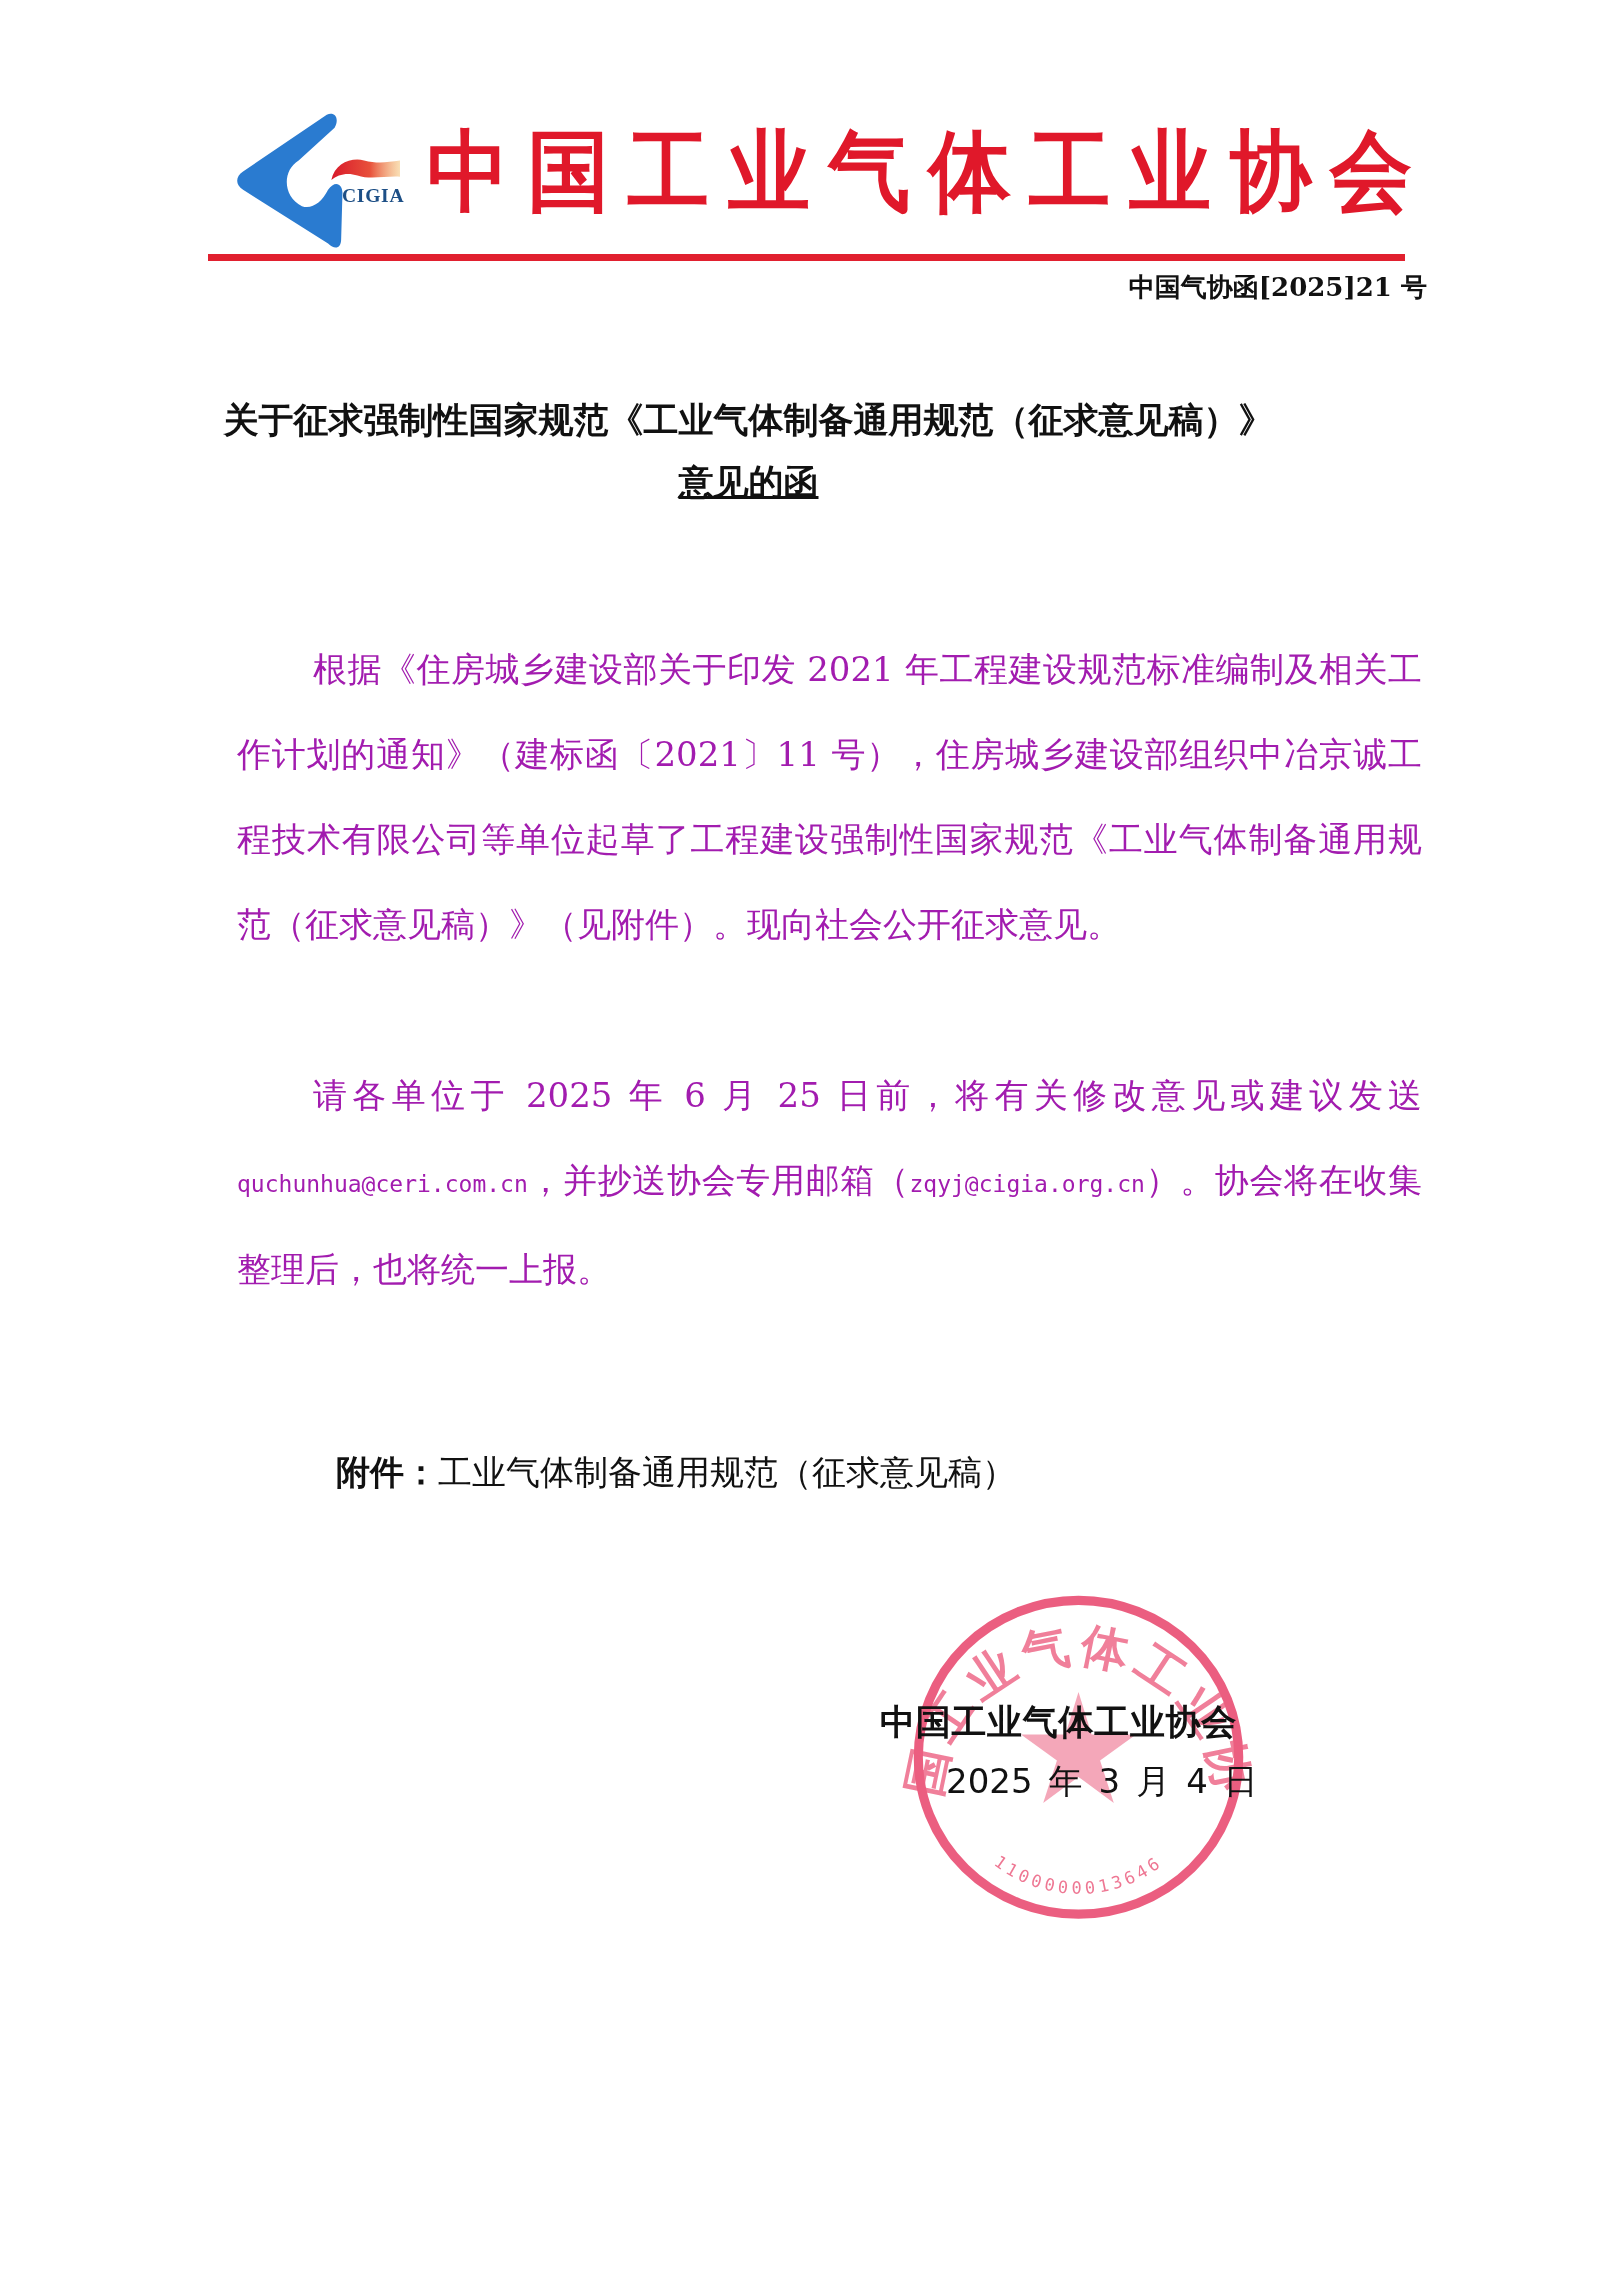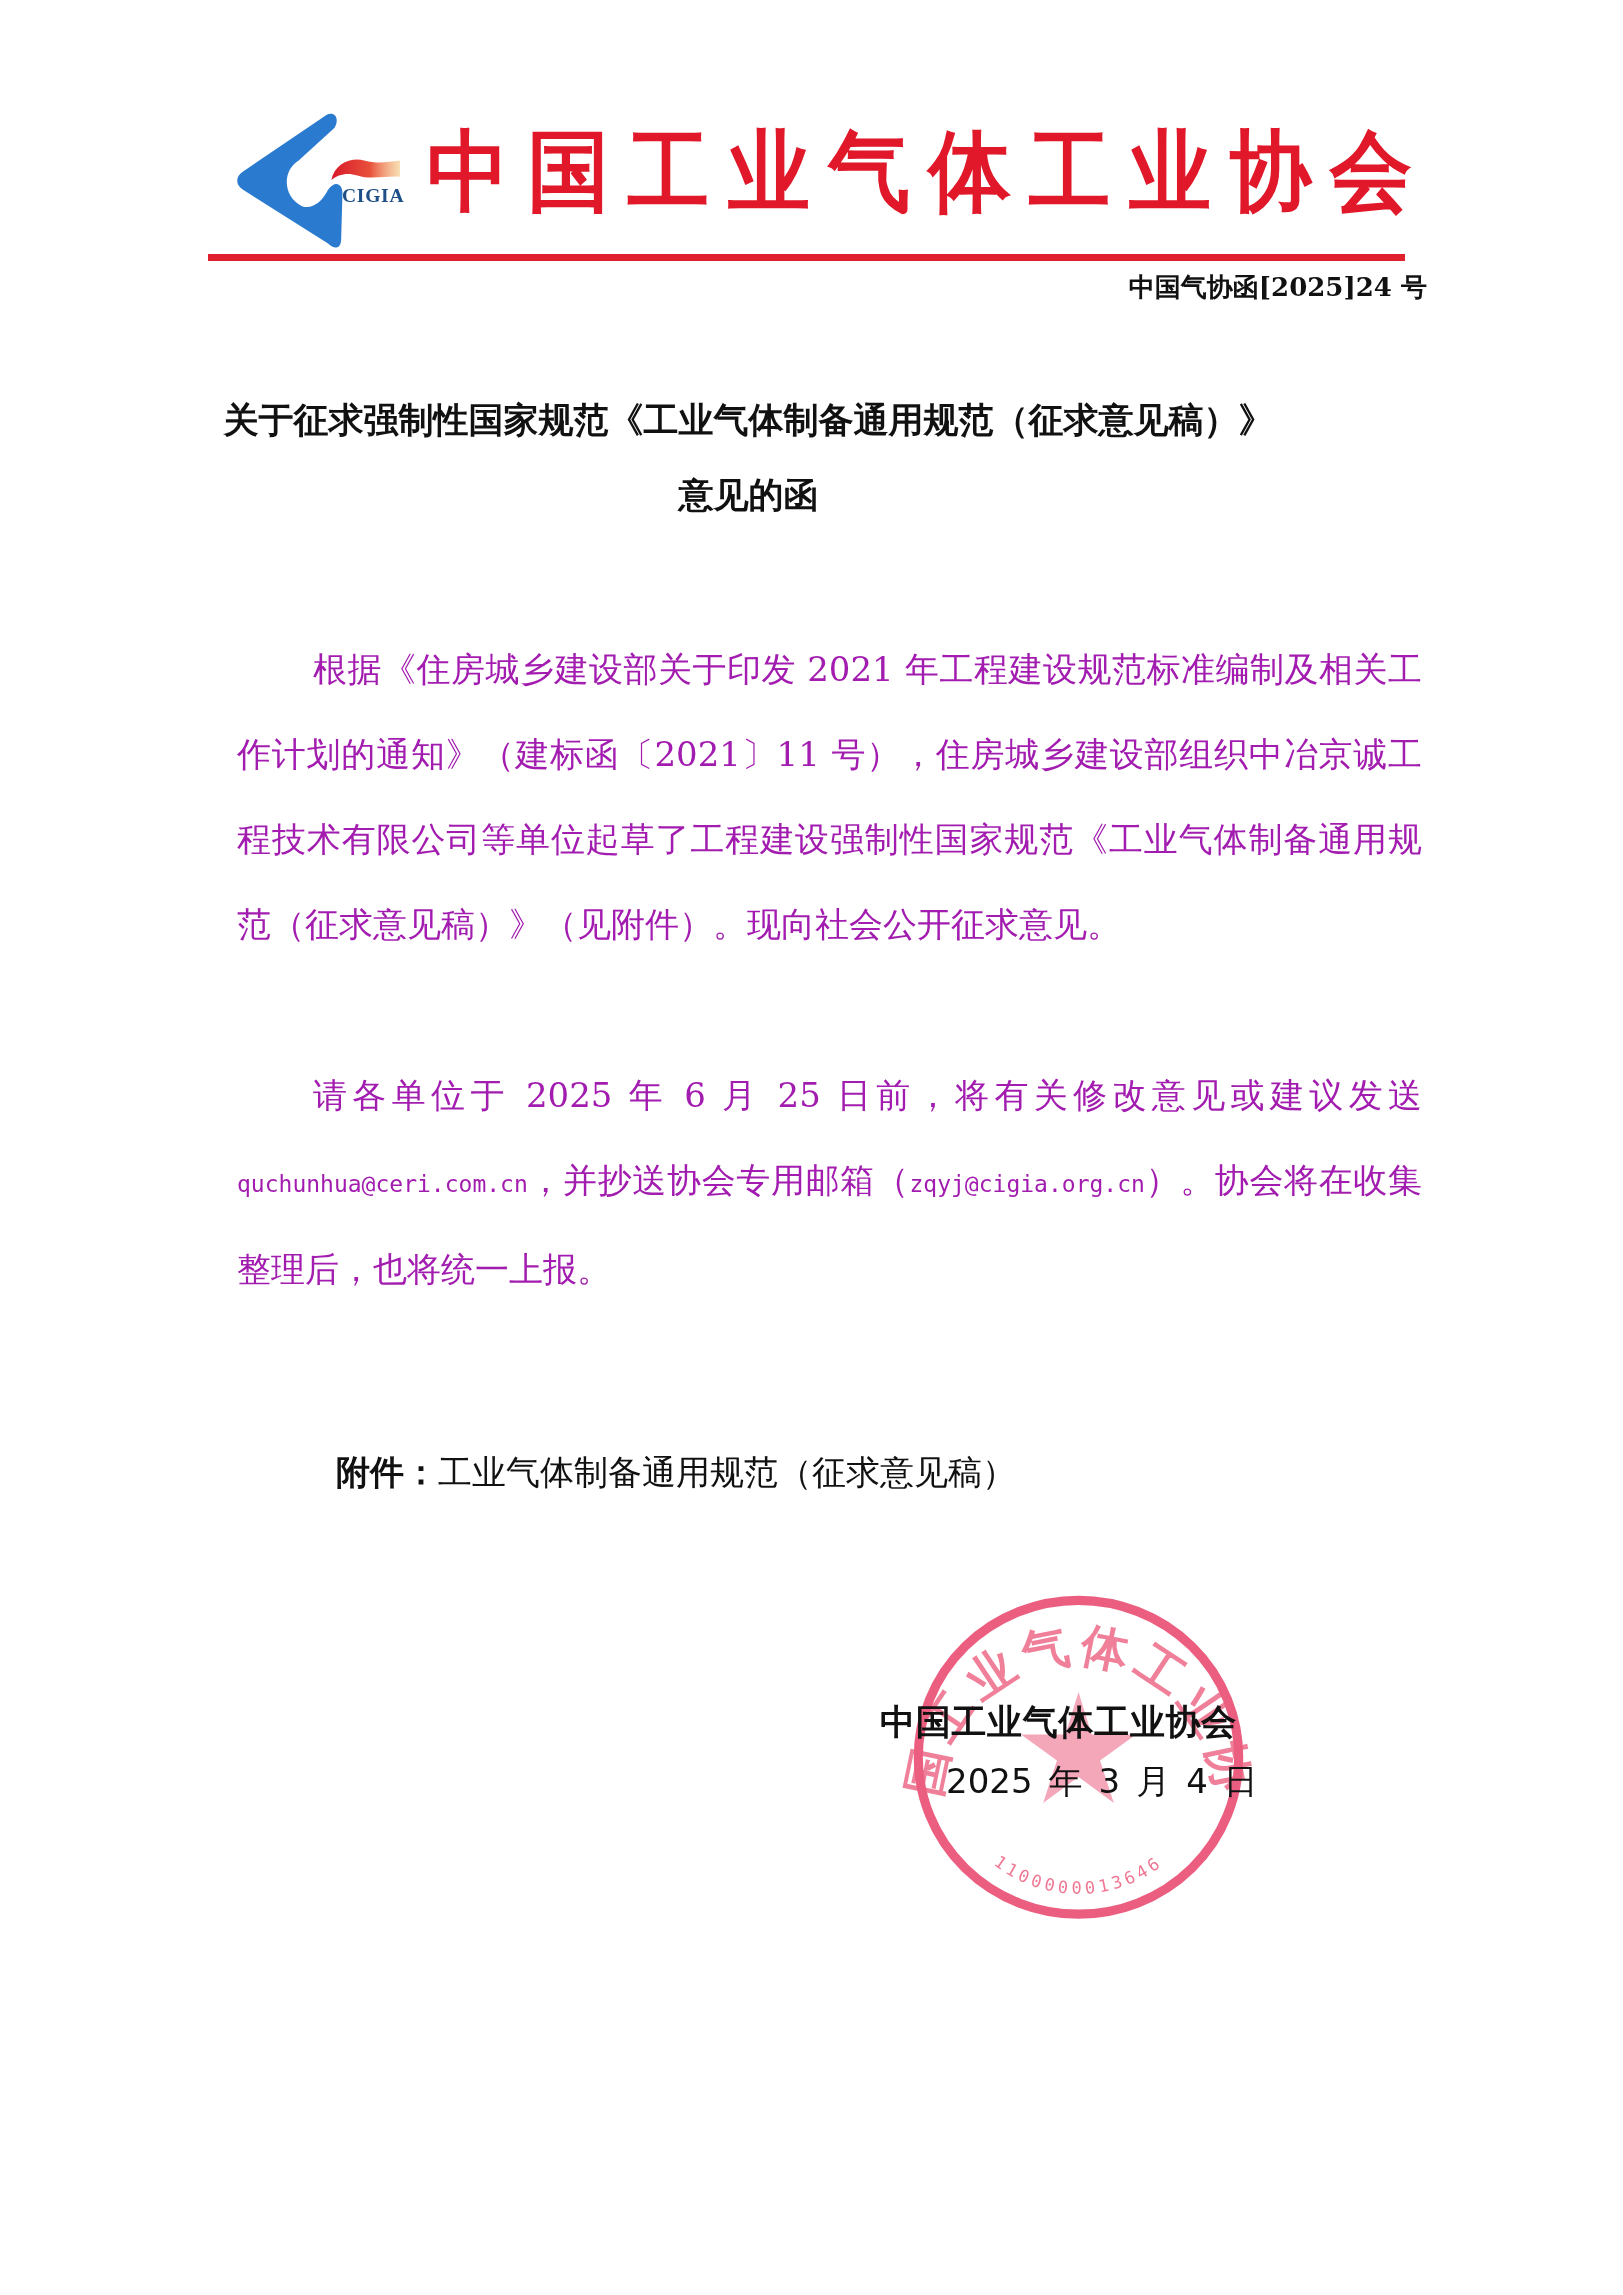--- a/index.html
+++ b/index.html
@@ -69,21 +69,21 @@
       left: 0;
       width: 1497px;
       text-align: center;
       font-family: "DejaVu Sans", "Liberation Sans", sans-serif;
       font-weight: bold;
       font-size: 35px;
       white-space: nowrap;
       color: #111;
     }
     .title-1 { top: 397px; }
-    .title-2 { top: 472px; }
+    .title-2 { top: 459px; text-decoration: underline; }
 
     
     .body-text {
       left: 237px;
       width: 1185px;
       font-family: "DejaVu Serif", "Liberation Serif", serif;
       font-size: 34px;
       line-height: 85px;
       color: #a21caf;
     }
@@ -150,21 +150,21 @@
     </defs>
 
     <path d="M148 25 C160 20 168 30 160 45 L105 95 C80 110 80 150 110 165 C125 170 140 160 150 140 C160 125 172 130 172 145 L170 215 C170 230 160 232 150 222 L20 140 C8 132 8 120 20 112 Z" fill="#2a7bd0"></path>
 
     <path d="M155 125 C160 100 185 90 205 95 C225 100 240 98 262 95 L262 120 C240 118 215 125 195 118 C180 113 165 116 155 125 Z" fill="url(#flame)"></path>
   </svg>
 </div>
 <div class="abs logo-text">CIGIA</div>
 <div class="abs org-name">中国工业气体工业协会</div>
 <div class="abs red-rule"></div>
-<div class="abs doc-number">中国气协函[2025]24 号</div>
+<div class="abs doc-number">中国气协函[2025]21 号</div>
 
 <div class="abs title-line title-1">关于征求强制性国家规范《工业气体制备通用规范（征求意见稿）》</div>
 <div class="abs title-line title-2">意见的函</div>
 
 <div class="abs body-text p1">
   <p class="para">根据《住房城乡建设部关于印发 2021 年工程建设规范标准编制及相关工作计划的通知》（建标函〔2021〕11 号），住房城乡建设部组织中冶京诚工程技术有限公司等单位起草了工程建设强制性国家规范《工业气体制备通用规范（征求意见稿）》（见附件）。现向社会公开征求意见。</p>
 </div>
 <div class="abs body-text p2">
   <p class="para"><span>请各单位于 2025 年 6 月 25 日前，将有关修改意见或建议发送</span><span class="mono">quchunhua@ceri.com.cn</span><span>，并抄送协会专用邮箱（</span><span class="mono">zqyj@cigia.org.cn</span><span>）。协会将在收集整理后，也将统一上报。</span></p>
 </div>

